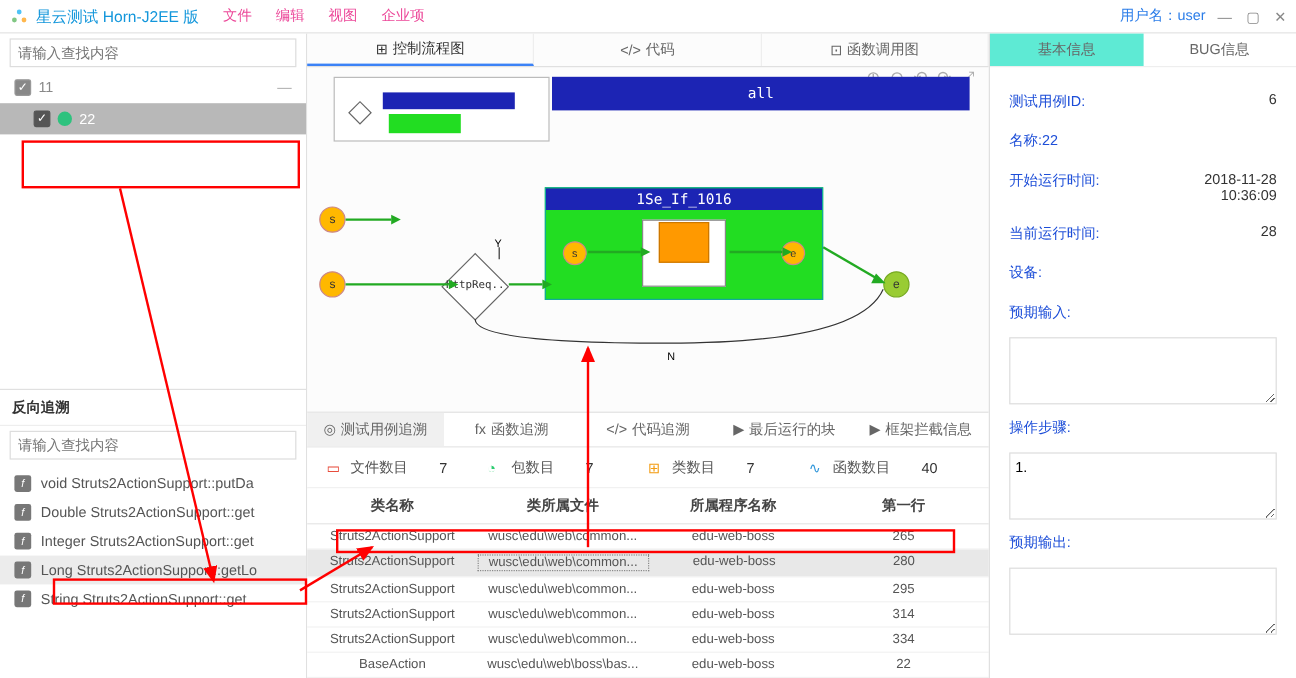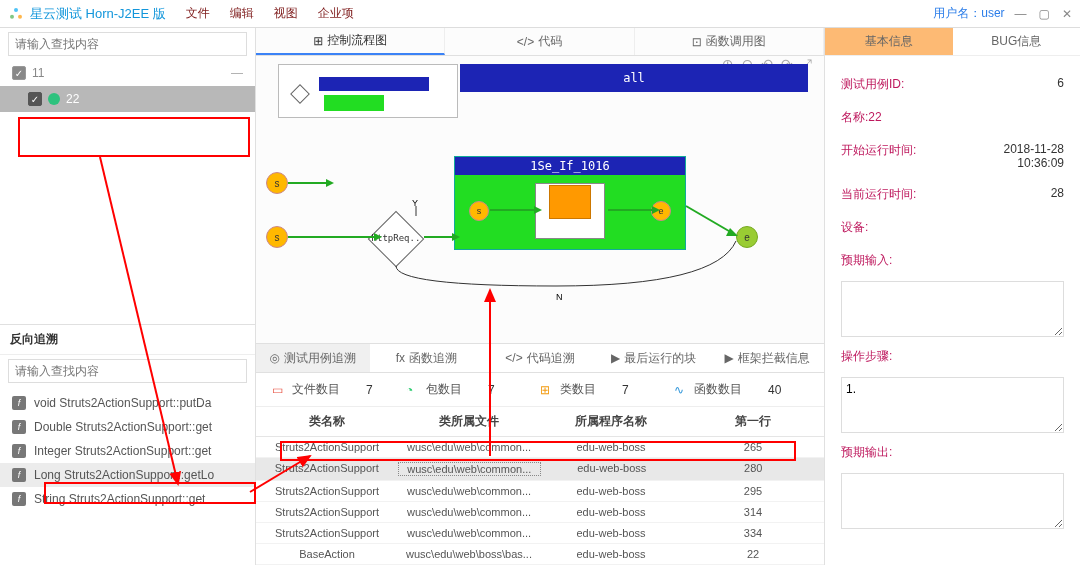--- a/index.html
+++ b/index.html
@@ -1,21 +1,21 @@
 <!DOCTYPE html>
 <html><head>
 <meta charset="utf-8">
 <style>
 * { box-sizing: border-box; margin: 0; padding: 0; font-family: "Microsoft YaHei", sans-serif; }
 body { width: 1080px; height: 565px; background: #f5f5f5; font-size: 12px; color: #333; overflow: hidden; position: relative; }
 
 .titlebar { height: 28px; background: #fff; border-bottom: 1px solid #ddd; display: flex; align-items: center; padding: 0 8px; }
 .titlebar .logo { width: 16px; height: 16px; margin-right: 6px; }
 .titlebar .title { color: #1296db; font-size: 13px; flex: 0 0 auto; margin-right: 20px; }
-.titlebar .menu { display: flex; gap: 20px; color: #7f1d1d; align-items: center; }
+.titlebar .menu { display: flex; gap: 20px; color: #ec4899; align-items: center; }
 .titlebar .spacer { flex: 1; }
 .titlebar .user { color: #2b7de9; margin-right: 10px; }
 .titlebar .winbtns { display: flex; gap: 12px; color: #888; }
 
 .main { display: flex; height: 537px; }
 
 .left { width: 256px; background: #fff; border-right: 1px solid #e0e0e0; display: flex; flex-direction: column; }
 .left-top { flex: 1; border-bottom: 1px solid #e0e0e0; }
 .left-hdr { display: flex; align-items: center; padding: 6px 10px; border-bottom: 1px solid #eee; }
 .left-hdr .h { font-weight: bold; }
@@ -81,24 +81,24 @@
 .thead div { flex:1; text-align:center; color:#444; font-size:12px;}
 .trow { display:flex; padding:4px 0; border-bottom:1px solid #f2f2f2;}
 .trow div { flex:1; text-align:center; color:#555; font-size:11px; overflow:hidden; white-space:nowrap; text-overflow:ellipsis; padding:0 4px;}
 .trow.hi { background:#e8e8e8;}
 .trow.hi div:nth-child(2){ border:1px dotted #888;}
 .redbox3 { position:absolute; left:280px; top:441px; width:516px; height:20px; border:2px solid red; pointer-events:none;}
 
 .right { width: 256px; background: #fff; border-left: 1px solid #e0e0e0; padding: 0; }
 .rtabs { display:flex; height:28px; border-bottom:1px solid #eee;}
 .rtab { flex:1; display:flex; align-items:center; justify-content:center; color:#666;}
-.rtab.active { background:#fdba74;}
+.rtab.active { background:#5eead4;}
 .info { padding: 12px 16px; }
 .info-row { display:flex; padding:8px 0; }
-.info-row .k { color:#be185d; }
+.info-row .k { color:#1d4ed8; }
 .info-row .v { margin-left:auto; text-align:right; color:#333;}
 .txtbox { width:100%; height:56px; border:1px solid #ddd; margin-top:4px; padding:4px; font-size:12px;}
 
 svg.arrow { position:absolute; pointer-events:none; }
 .greenline { stroke:#22aa22; stroke-width:2; fill:none;}
 .greenarrow { fill:#22aa22;}
 .blkline { stroke:#333; stroke-width:1; fill:none;}
 </style>
 </head>
 <body>

